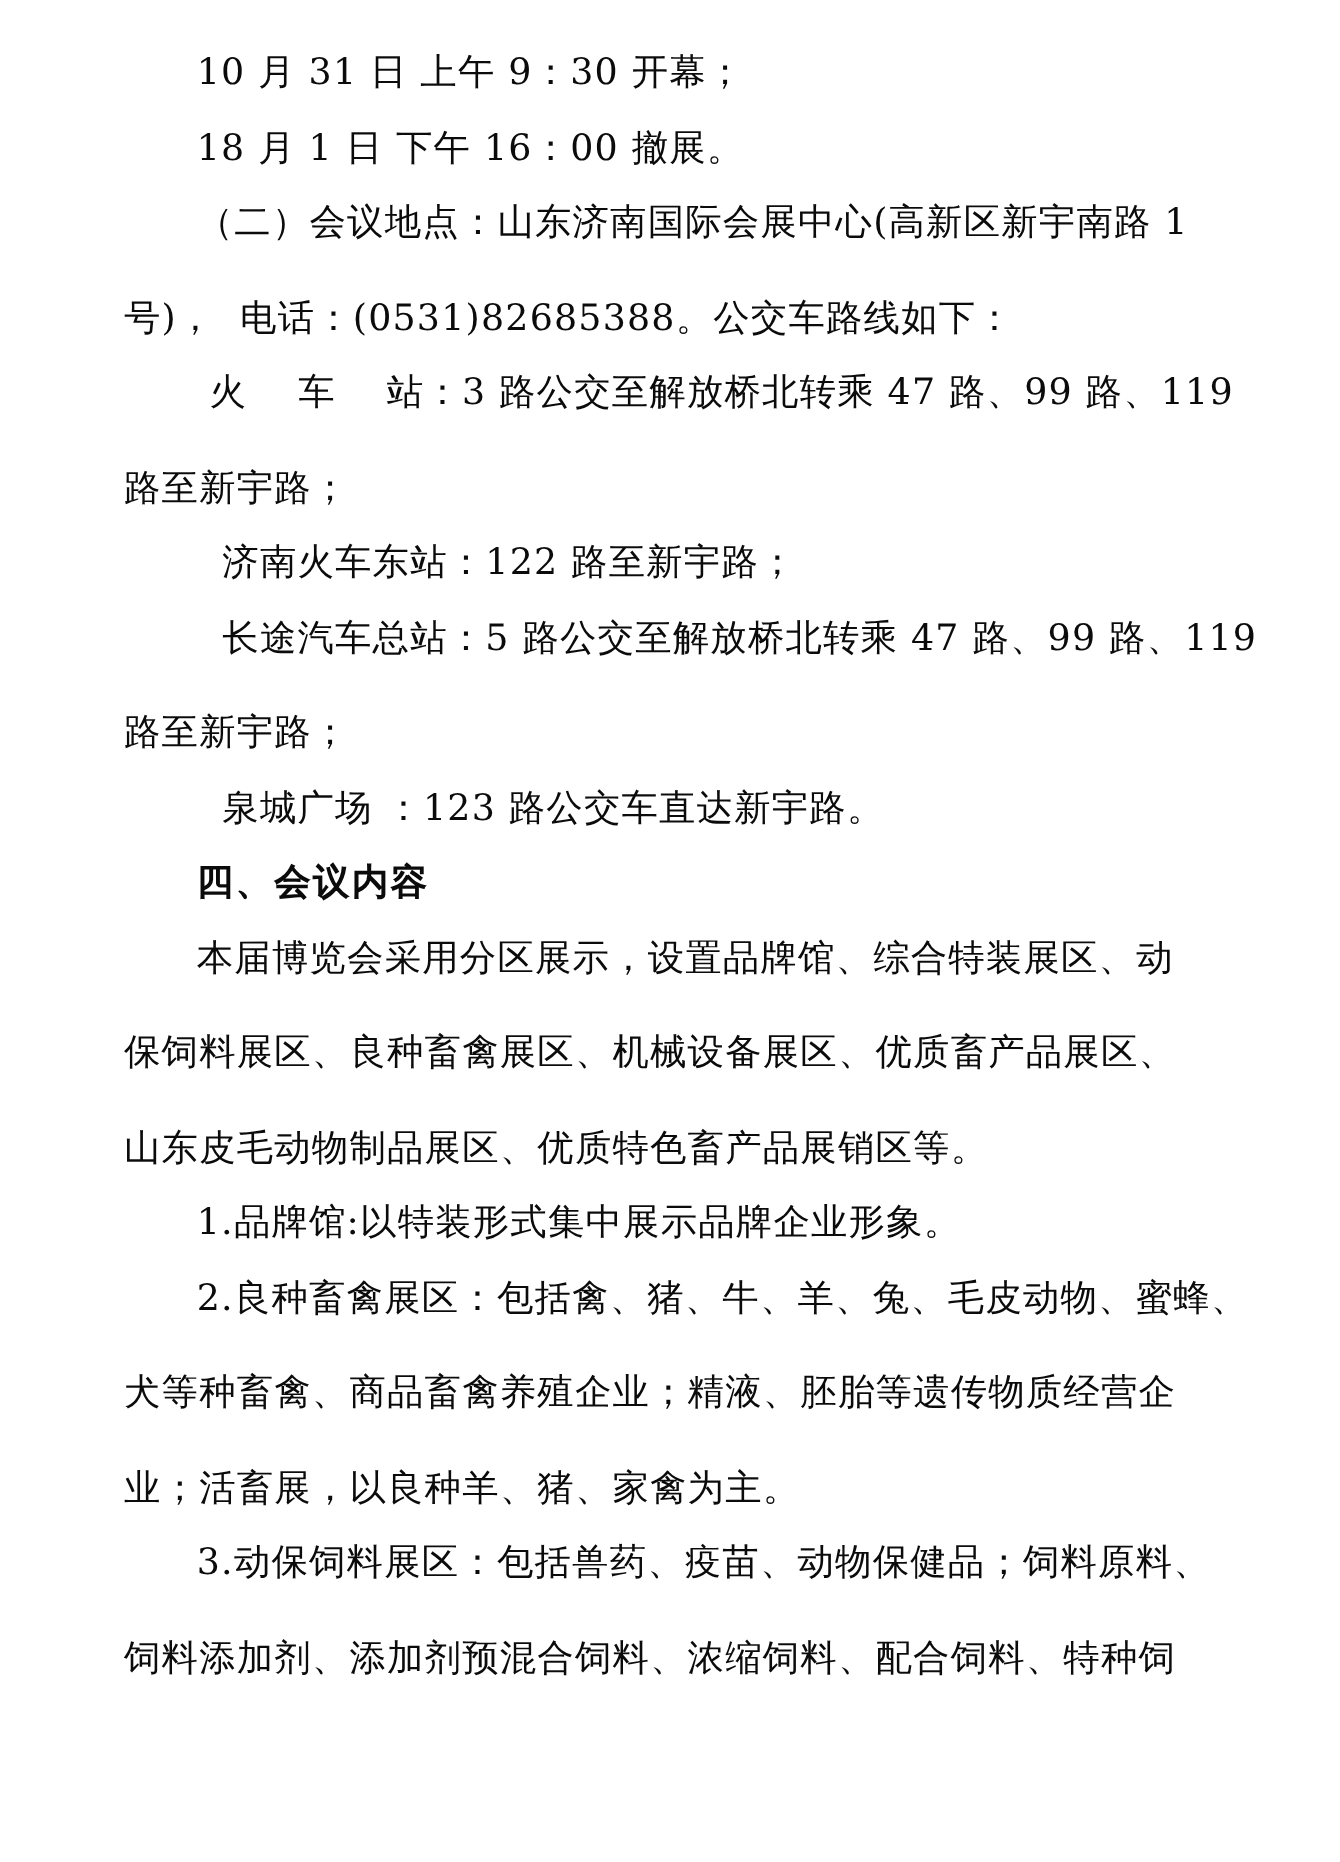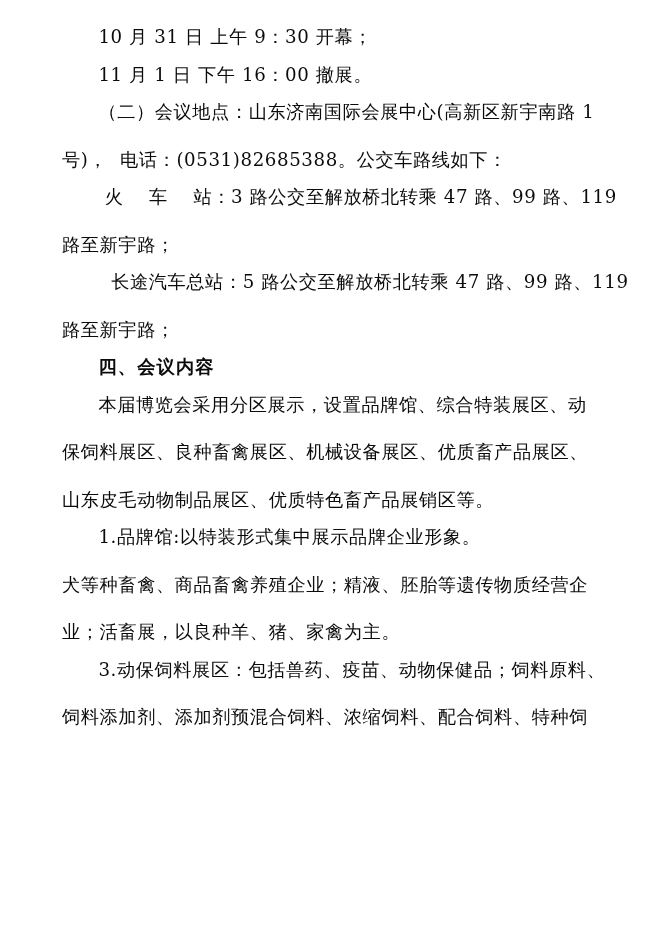--- a/index.html
+++ b/index.html
@@ -39,29 +39,32 @@
   .hang {
     text-indent: 0;
     margin-top: 10px;
   }
 </style>
 </head>
 <body>
 
 <div class="page">
   <div class="line indent2">10 月 31 日 上午 9：30 开幕；</div>
-  <div class="line indent2">11 月 1 日 下午 16：00 撤展。</div>
+  <div class="line indent2">18 月 1 日 下午 16：00 撤展。</div>
   <div class="line indent2">（二）会议地点：山东济南国际会展中心(高新区新宇南路 1</div>
   <div class="line hang">号)，  电话：(0531)82685388。公交车路线如下：</div>
   <div class="line indent2"> 火    车    站：3 路公交至解放桥北转乘 47 路、99 路、119</div>
   <div class="line hang">路至新宇路；</div>
+  <div class="line indent2">  济南火车东站：122 路至新宇路；</div>
   <div class="line indent2">  长途汽车总站：5 路公交至解放桥北转乘 47 路、99 路、119</div>
   <div class="line hang">路至新宇路；</div>
+  <div class="line indent2">  泉城广场 ：123 路公交车直达新宇路。</div>
   <div class="line heading">四、会议内容</div>
   <div class="line indent2">本届博览会采用分区展示，设置品牌馆、综合特装展区、动</div>
   <div class="line hang">保饲料展区、良种畜禽展区、机械设备展区、优质畜产品展区、</div>
   <div class="line hang">山东皮毛动物制品展区、优质特色畜产品展销区等。</div>
   <div class="line indent2">1.品牌馆:以特装形式集中展示品牌企业形象。</div>
+  <div class="line indent2">2.良种畜禽展区：包括禽、猪、牛、羊、兔、毛皮动物、蜜蜂、</div>
   <div class="line hang">犬等种畜禽、商品畜禽养殖企业；精液、胚胎等遗传物质经营企</div>
   <div class="line hang">业；活畜展，以良种羊、猪、家禽为主。</div>
   <div class="line indent2">3.动保饲料展区：包括兽药、疫苗、动物保健品；饲料原料、</div>
   <div class="line hang">饲料添加剂、添加剂预混合饲料、浓缩饲料、配合饲料、特种饲</div>
 </div>
 
 </body></html>

